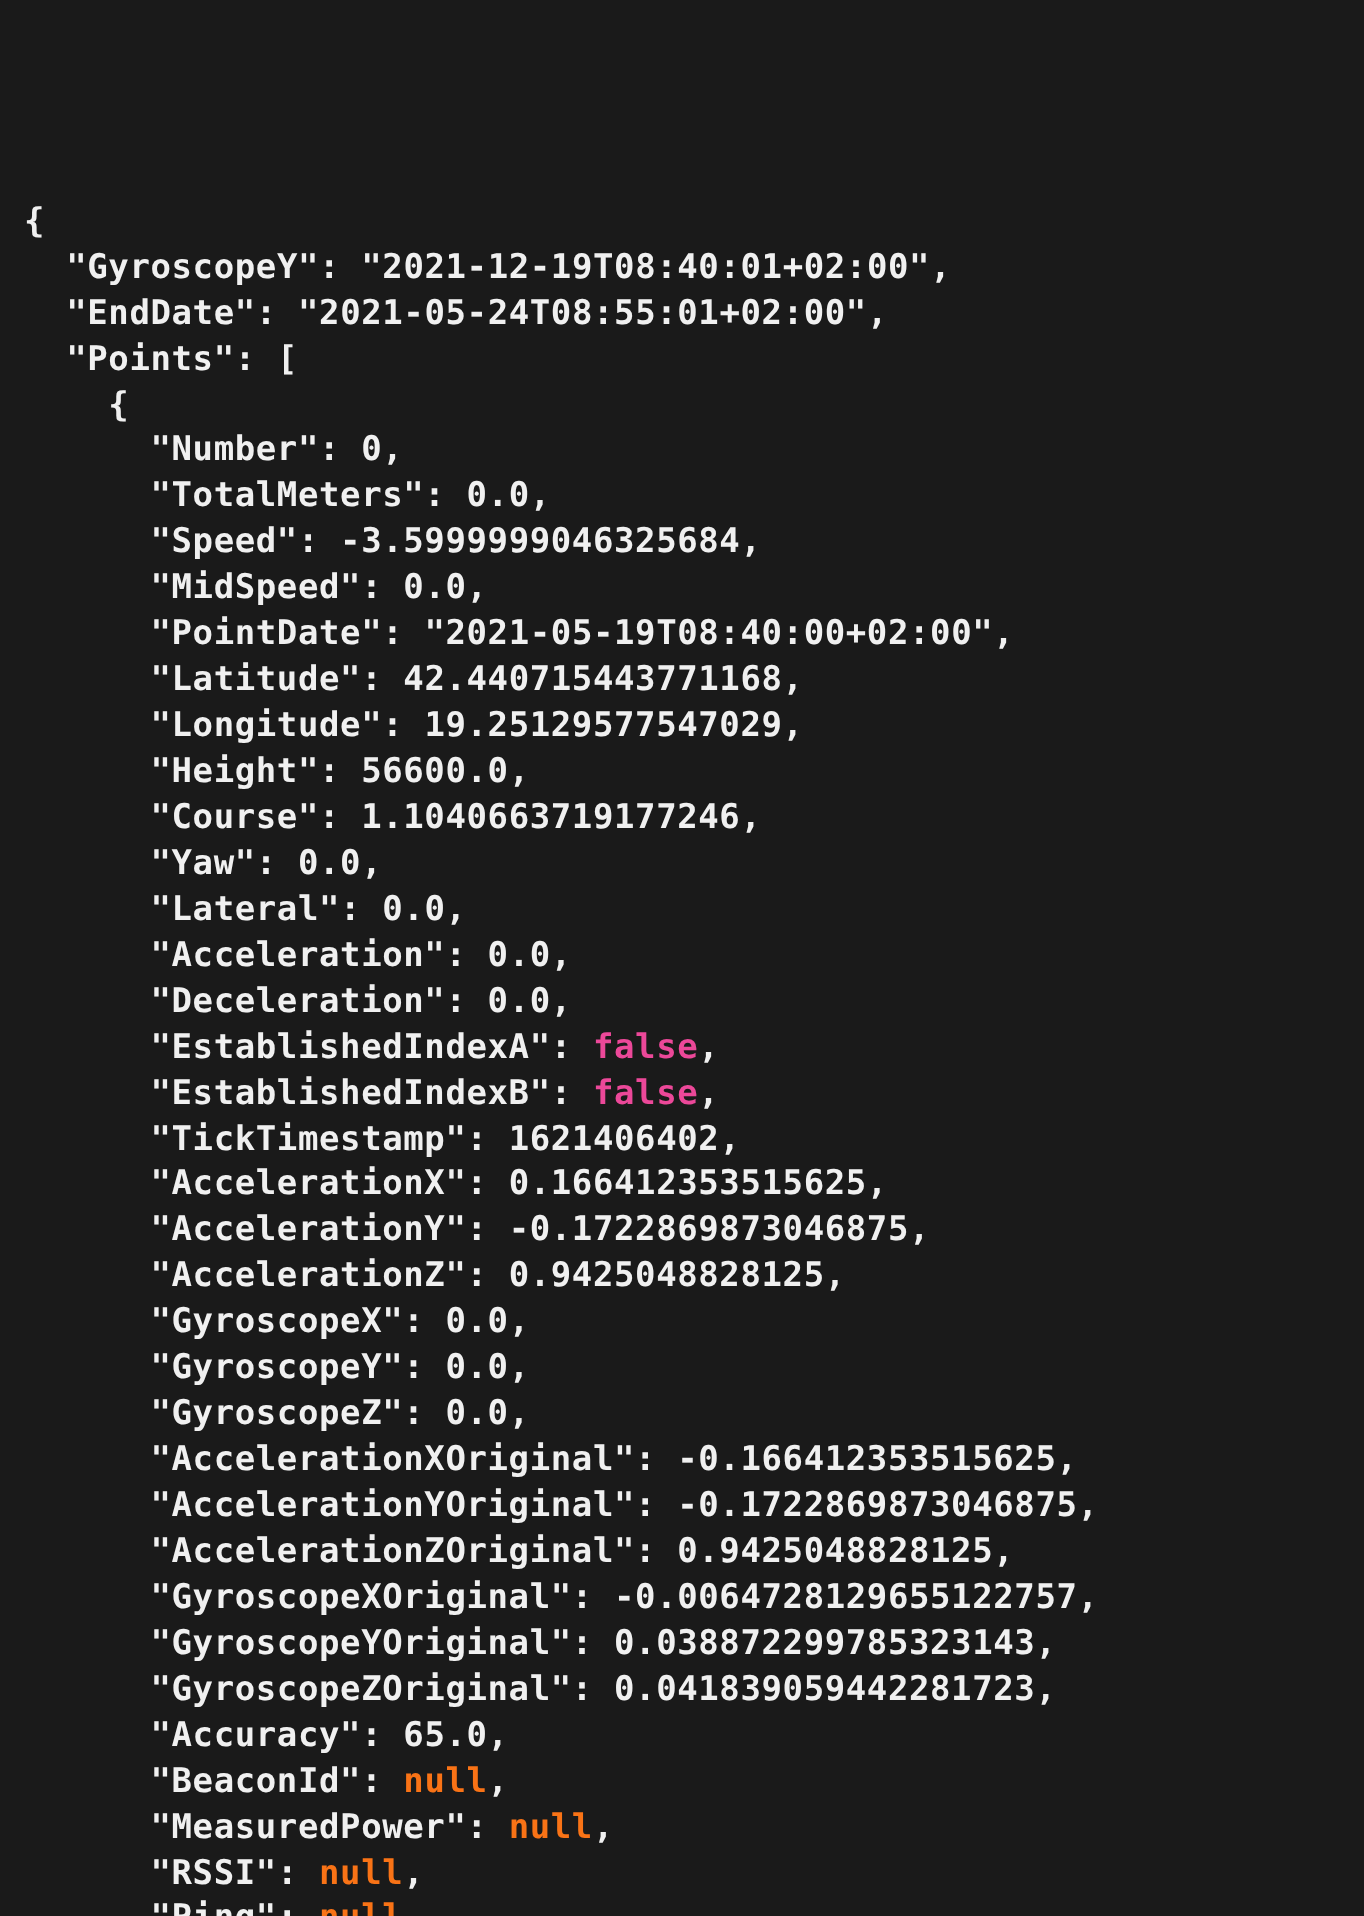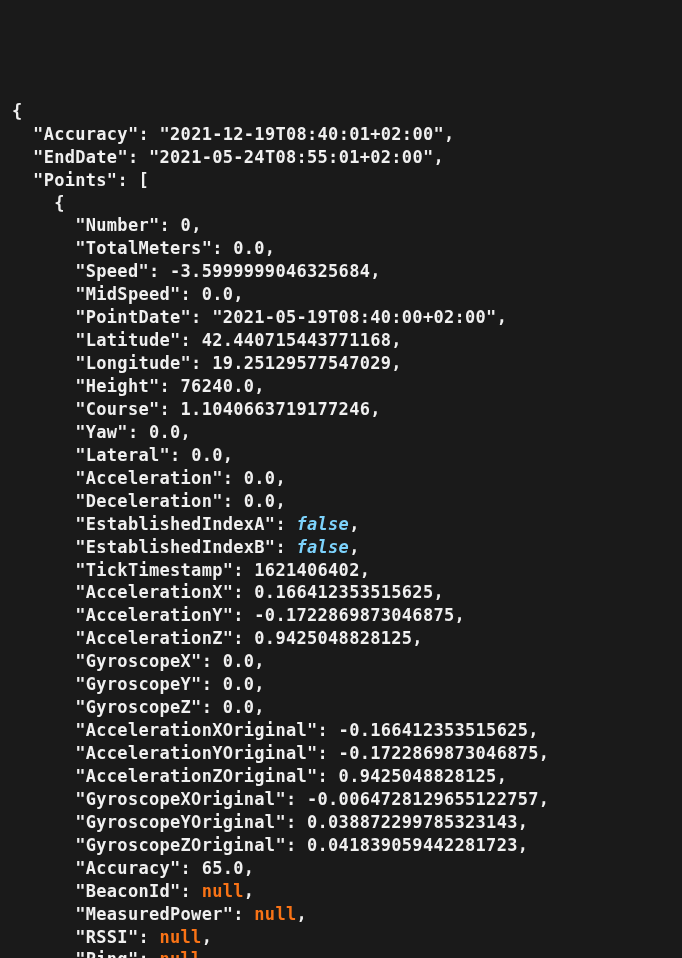--- a/index.html
+++ b/index.html
@@ -21,45 +21,44 @@
     .key {
       color: #f0f0f0;
     }
     .string {
       color: #f0f0f0;
     }
     .number {
       color: #f0f0f0;
     }
     .bool {
-      color: #7dd3fc;
-      font-style: italic;
+      color: #ec4899;
     }
     .null {
       color: #f97316;
     }
   </style>
 </head>
 <body>
 
 
 
 <div><span>{</span>
-  <span class="key">"<span>Accuracy</span>"</span>: <span class="string">"<span>2021-12-19T08:40:01+02:00</span>"</span>,
+  <span class="key">"<span>GyroscopeY</span>"</span>: <span class="string">"<span>2021-12-19T08:40:01+02:00</span>"</span>,
   <span class="key">"<span>EndDate</span>"</span>: <span class="string">"<span>2021-05-24T08:55:01+02:00</span>"</span>,
   <span class="key">"<span>Points</span>"</span>: <span>[</span>
     <span>{</span>
       <span class="key">"Number"</span>: <span class="number">0</span>,
       <span class="key">"TotalMeters"</span>: <span class="number">0.0</span>,
       <span class="key">"Speed"</span>: <span class="number">-3.5999999046325684</span>,
       <span class="key">"MidSpeed"</span>: <span class="number">0.0</span>,
       <span class="key">"PointDate"</span>: <span class="string">"<span>2021-05-19T08:40:00+02:00</span>"</span>,
       <span class="key">"Latitude"</span>: <span class="number">42.440715443771168</span>,
       <span class="key">"Longitude"</span>: <span class="number">19.25129577547029</span>,
-      <span class="key">"Height"</span>: <span class="number">76240.0</span>,
+      <span class="key">"Height"</span>: <span class="number">56600.0</span>,
       <span class="key">"Course"</span>: <span class="number">1.1040663719177246</span>,
       <span class="key">"Yaw"</span>: <span class="number">0.0</span>,
       <span class="key">"Lateral"</span>: <span class="number">0.0</span>,
       <span class="key">"Acceleration"</span>: <span class="number">0.0</span>,
       <span class="key">"Deceleration"</span>: <span class="number">0.0</span>,
       <span class="key">"EstablishedIndexA"</span>: <span class="bool">false</span>,
       <span class="key">"EstablishedIndexB"</span>: <span class="bool">false</span>,
       <span class="key">"TickTimestamp"</span>: <span class="number">1621406402</span>,
       <span class="key">"AccelerationX"</span>: <span class="number">0.166412353515625</span>,
       <span class="key">"AccelerationY"</span>: <span class="number">-0.1722869873046875</span>,

